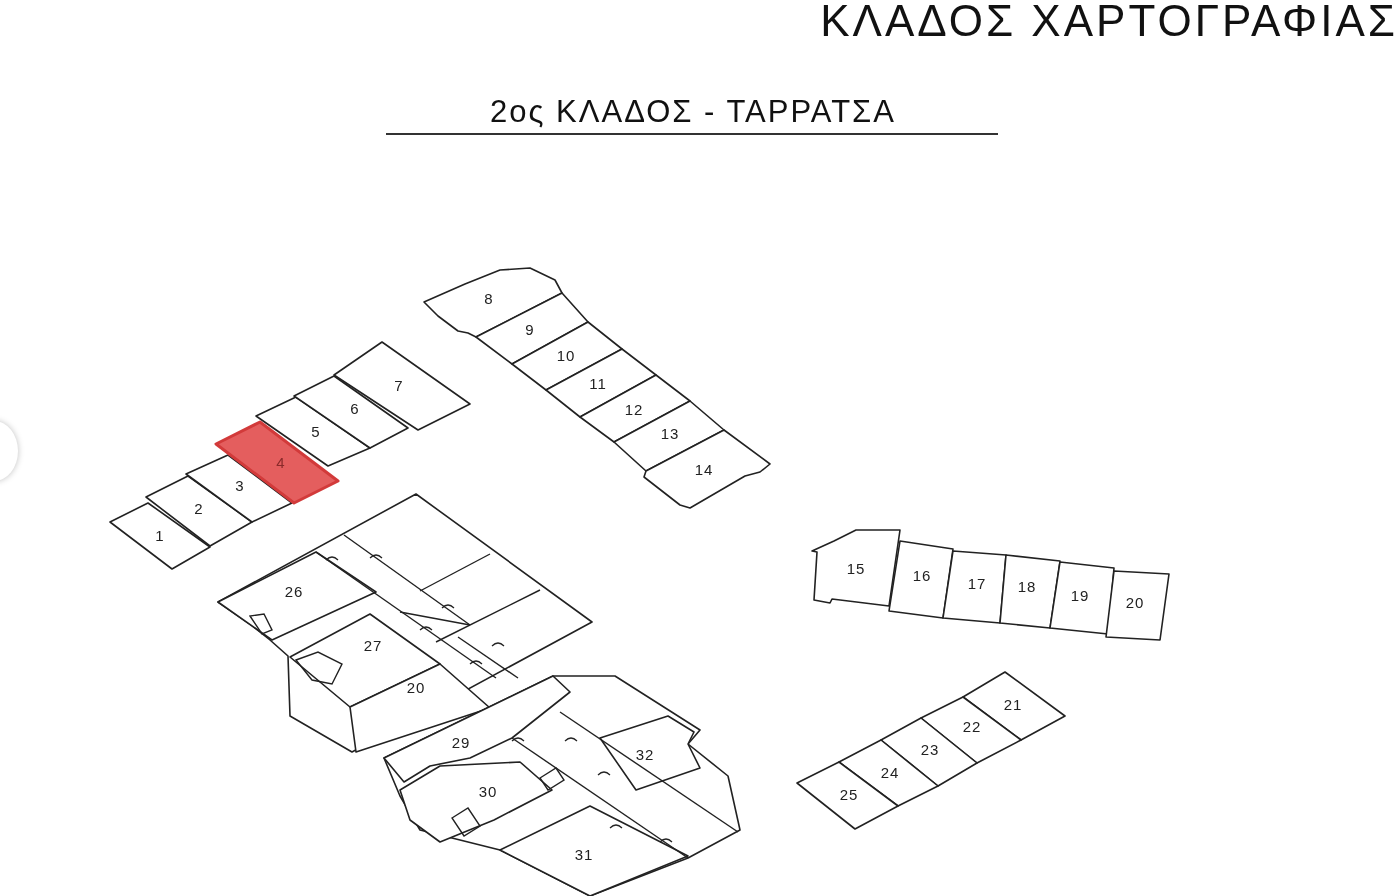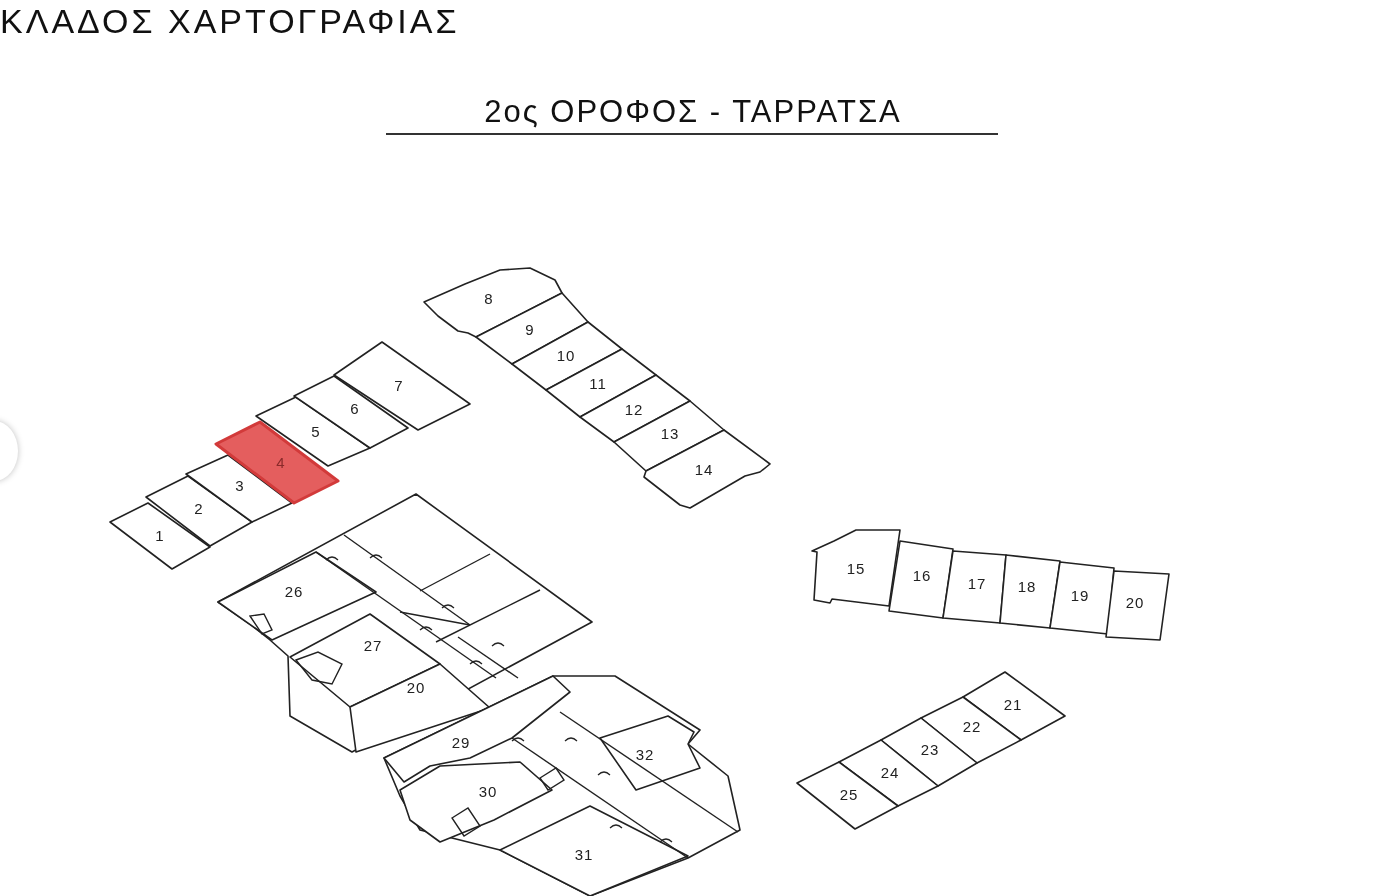--- a/index.html
+++ b/index.html
@@ -1,40 +1,40 @@
 <!DOCTYPE html>
 <html><head>
   <meta charset="utf-8">
   <style>
     html, body { margin: 0; padding: 0; background: #ffffff; }
     body { width: 1398px; height: 896px; position: relative; overflow: hidden;
            font-family: "Liberation Sans", sans-serif; color: #111; }
-    .title { position: absolute; left: 0; width: 1398px; top: 0; text-align: left;
-             font-size: 34px; letter-spacing: 3px; font-weight: normal; line-height: 42px; }
+    .title { position: absolute; left: 0; width: 1398px; top: 0; text-align: right;
+             font-size: 44px; letter-spacing: 3px; font-weight: normal; line-height: 42px; }
     .subtitle { position: absolute; left: 388px; width: 610px; top: 92px; text-align: center;
                 font-size: 31px; letter-spacing: 2px; line-height: 40px; }
     .subtitle-rule { position: absolute; left: 386px; top: 133px; width: 612px; height: 0;
                      border-top: 2px solid #333; }
     svg.plan { position: absolute; left: 0; top: 0; }
     .room { fill: #ffffff; stroke: #222; stroke-width: 1.6; stroke-linejoin: round; }
     .room.selected { fill: #e04848; fill-opacity: 0.88; stroke: #d23a3a; stroke-width: 3; }
     .inner { fill: none; stroke: #222; stroke-width: 1.4; }
     .door { fill: none; stroke: #222; stroke-width: 1.2; }
     .lbl { font-family: "Liberation Sans", sans-serif; font-size: 15px; fill: #222;
            text-anchor: middle; dominant-baseline: middle; letter-spacing: 1px; }
     .lbl.sel { fill: #8a2a2a; }
     .scroll-handle { position: absolute; left: -30px; top: 421px; width: 48px; height: 60px;
                      border-radius: 50%; background: #fff; box-shadow: 0 0 6px rgba(0,0,0,0.25);
                      cursor: pointer; }
   </style>
 </head>
 <body>
 
 <div class="title">ΚΛΑΔΟΣ ΧΑΡΤΟΓΡΑΦΙΑΣ</div>
-<div class="subtitle">2ος ΟΡΟΦΟΣ - ΤΑΡΡΑΤΣΑ</div>
+<div class="subtitle">2ος ΚΛΑΔΟΣ - ΤΑΡΡΑΤΣΑ</div>
 <div class="subtitle-rule"></div>
 
 <svg class="plan" width="1398" height="896" viewBox="0 0 1398 896">
 
   <g>
     <polygon class="room" points="110,522 148,503 210,547 172,569"></polygon>
     <polygon class="room" points="146,497 188,476 252,522 210,546"></polygon>
     <polygon class="room" points="186,474 228,455 292,503 252,522"></polygon>
     <polygon class="room" points="256,416 296,397 370,448 328,466"></polygon>
     <polygon class="room" points="294,396 334,376 408,428 370,448"></polygon>

